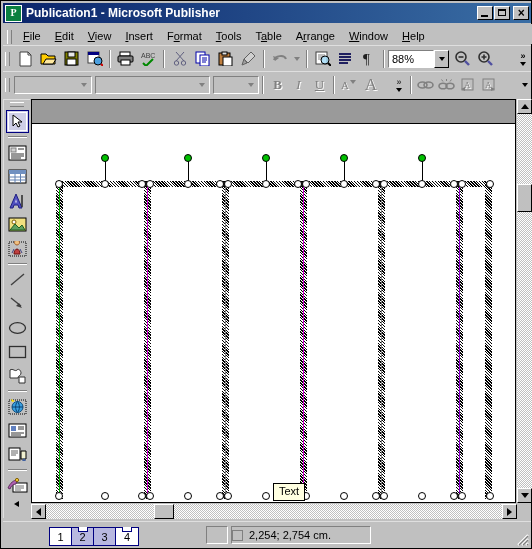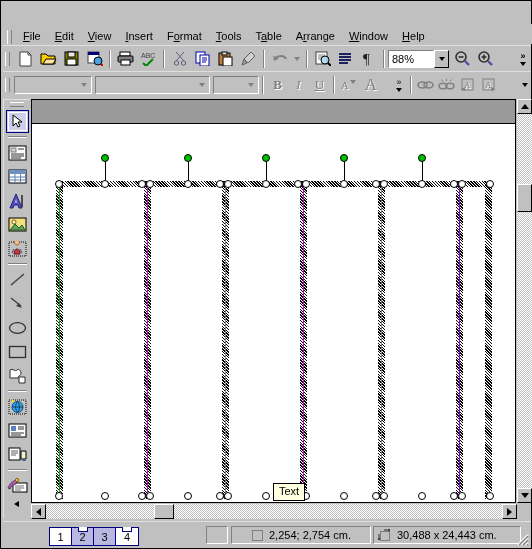--- a/index.html
+++ b/index.html
@@ -146,20 +146,29 @@
     border:1px solid;border-color:#808080 #fff #fff #808080;box-sizing:border-box;
     display:flex;align-items:center;}
   .st-text{font-size:11px;color:#000;white-space:nowrap;}
   .grip-corner{position:absolute;right:2px;bottom:1px;width:14px;height:14px;}
 </style>
 </head>
 <body>
 
 <div id="app">
 
+  <div class="titlebar">
+    <div class="app-icon"></div>
+    <div class="title-text">Publication1 - Microsoft Publisher</div>
+    <div class="win-btns">
+      <div class="win-btn"><i class="wb-min"></i></div>
+      <div class="win-btn"><i class="wb-max"></i></div>
+      <div class="win-btn close"><i class="wb-close"></i></div>
+    </div>
+  </div>
 
   <div class="menubar">
     <div class="grip"></div>
     <div class="menu-item"><u>F</u><span></span>ile</div>
     <div class="menu-item"><u>E</u>dit</div>
     <div class="menu-item"><u>V</u>iew</div>
     <div class="menu-item"><u>I</u>nsert</div>
     <div class="menu-item">F<u>o</u>rmat</div>
     <div class="menu-item"><u>T</u>ools</div>
     <div class="menu-item">T<u>a</u>ble</div>
@@ -609,38 +618,29 @@
           <span>3</span>
         </div>
         <div class="pg">
           <span>4</span>
           <i class="dogear"></i>
         </div>
       </div>
 
     <div class="st-panel" style="left:203px;width:22px"></div>
 
-    <div class="st-panel" style="left:228px;width:140px;padding-left:20px">
+    <div class="st-panel" style="left:228px;width:140px;padding-left:0">
       <span style="margin-right:6px;display:flex">
         <svg width="11" height="11">
             <rect x="0.5" y="0.5" width="10" height="10" fill="none" stroke="#404040" stroke-dasharray="1 1"></rect>
           </svg>
       </span>
       <span class="st-text">2,254; 2,754 cm.</span>
     </div>
 
-    <div class="st-panel" style="left:370px;width:148px;padding-left:4px">
-      <span style="margin-right:6px;display:flex">
-        <svg width="13" height="12">
-            <rect x="2.5" y="2.5" width="9" height="9" fill="none" stroke="#404040" stroke-dasharray="1 1"></rect>
-            <path d="M6 1h6M12 1l-2-1M12 1l-2 1M1 5v6M1 11l-1-2M1 11l1-2" stroke="#303030"></path>
-          </svg>
-      </span>
-      <span class="st-text">30,488 x  24,443 cm.</span>
-    </div>
 
     <div class="grip-corner">
       <svg width="14" height="14">
           <path d="M13 3L3 13M13 7L7 13M13 11l-2 2" stroke="#fff" stroke-width="2"></path>
           <path d="M13 4L4 13M13 8L8 13M13 12l-1 1" stroke="#808080" stroke-width="1.2"></path>
         </svg>
     </div>
   </div>
 
 </div>

